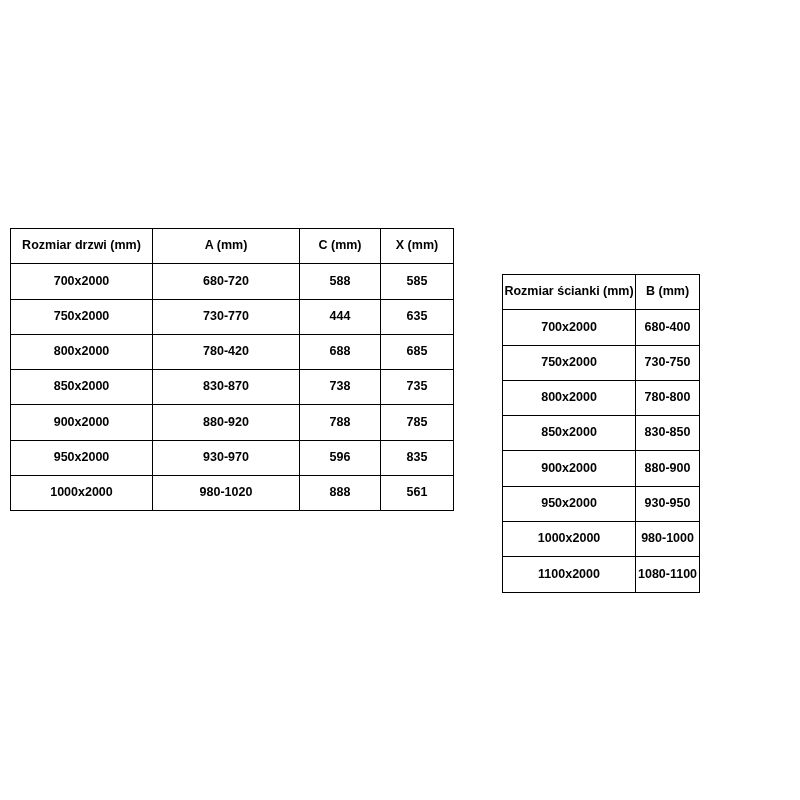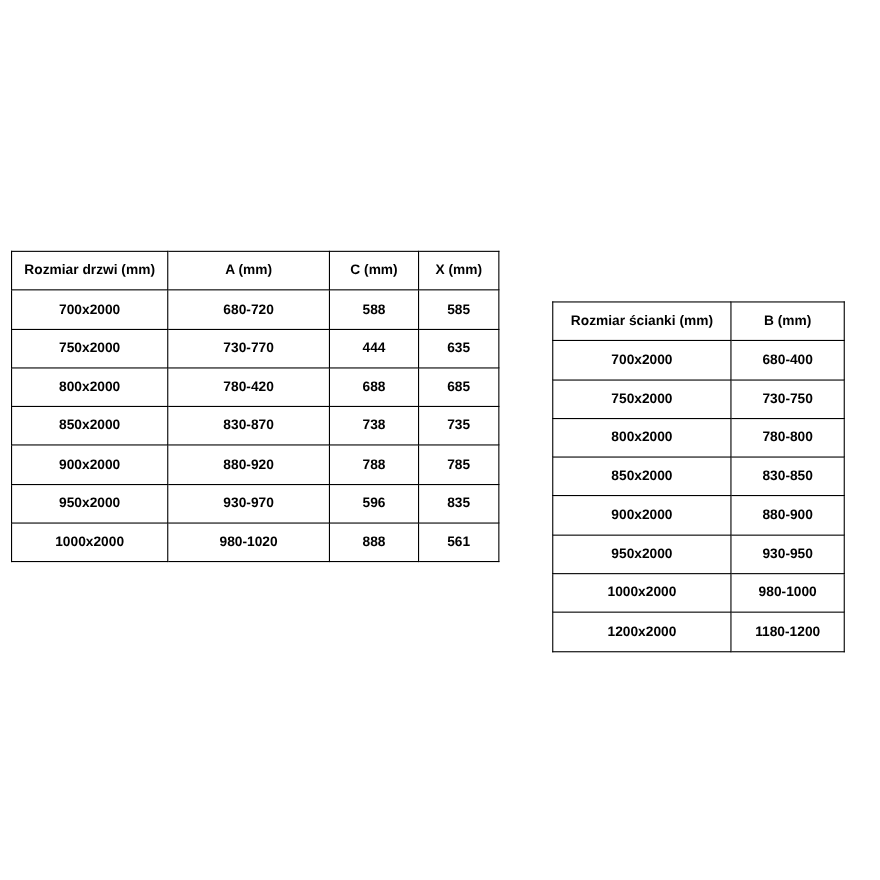--- a/index.html
+++ b/index.html
@@ -9,21 +9,21 @@
   body {
     width: 800px;
     height: 800px;
     background: #ffffff;
     font-family: "Liberation Sans", sans-serif;
     color: #000000;
     overflow: hidden;
   }
   .sheet {
     position: relative;
-    width: 768px;
+    width: 700px;
     height: 800px;
   }
   .table-wrap {
     position: absolute;
   }
   #doors-table-wrap {
     left: 10px;
     top: 228px;
   }
   #wall-table-wrap {
@@ -158,20 +158,20 @@
         </tr>
         <tr>
           <td>950x2000</td>
           <td>930-950</td>
         </tr>
         <tr>
           <td>1000x2000</td>
           <td>980-1000</td>
         </tr>
         <tr>
-          <td>1200x2000</td>
-          <td>1180-1200</td>
+          <td>1100x2000</td>
+          <td>1080-1100</td>
         </tr>
       </tbody>
     </table>
   </div>
 
 </div>
 
 </body></html>

